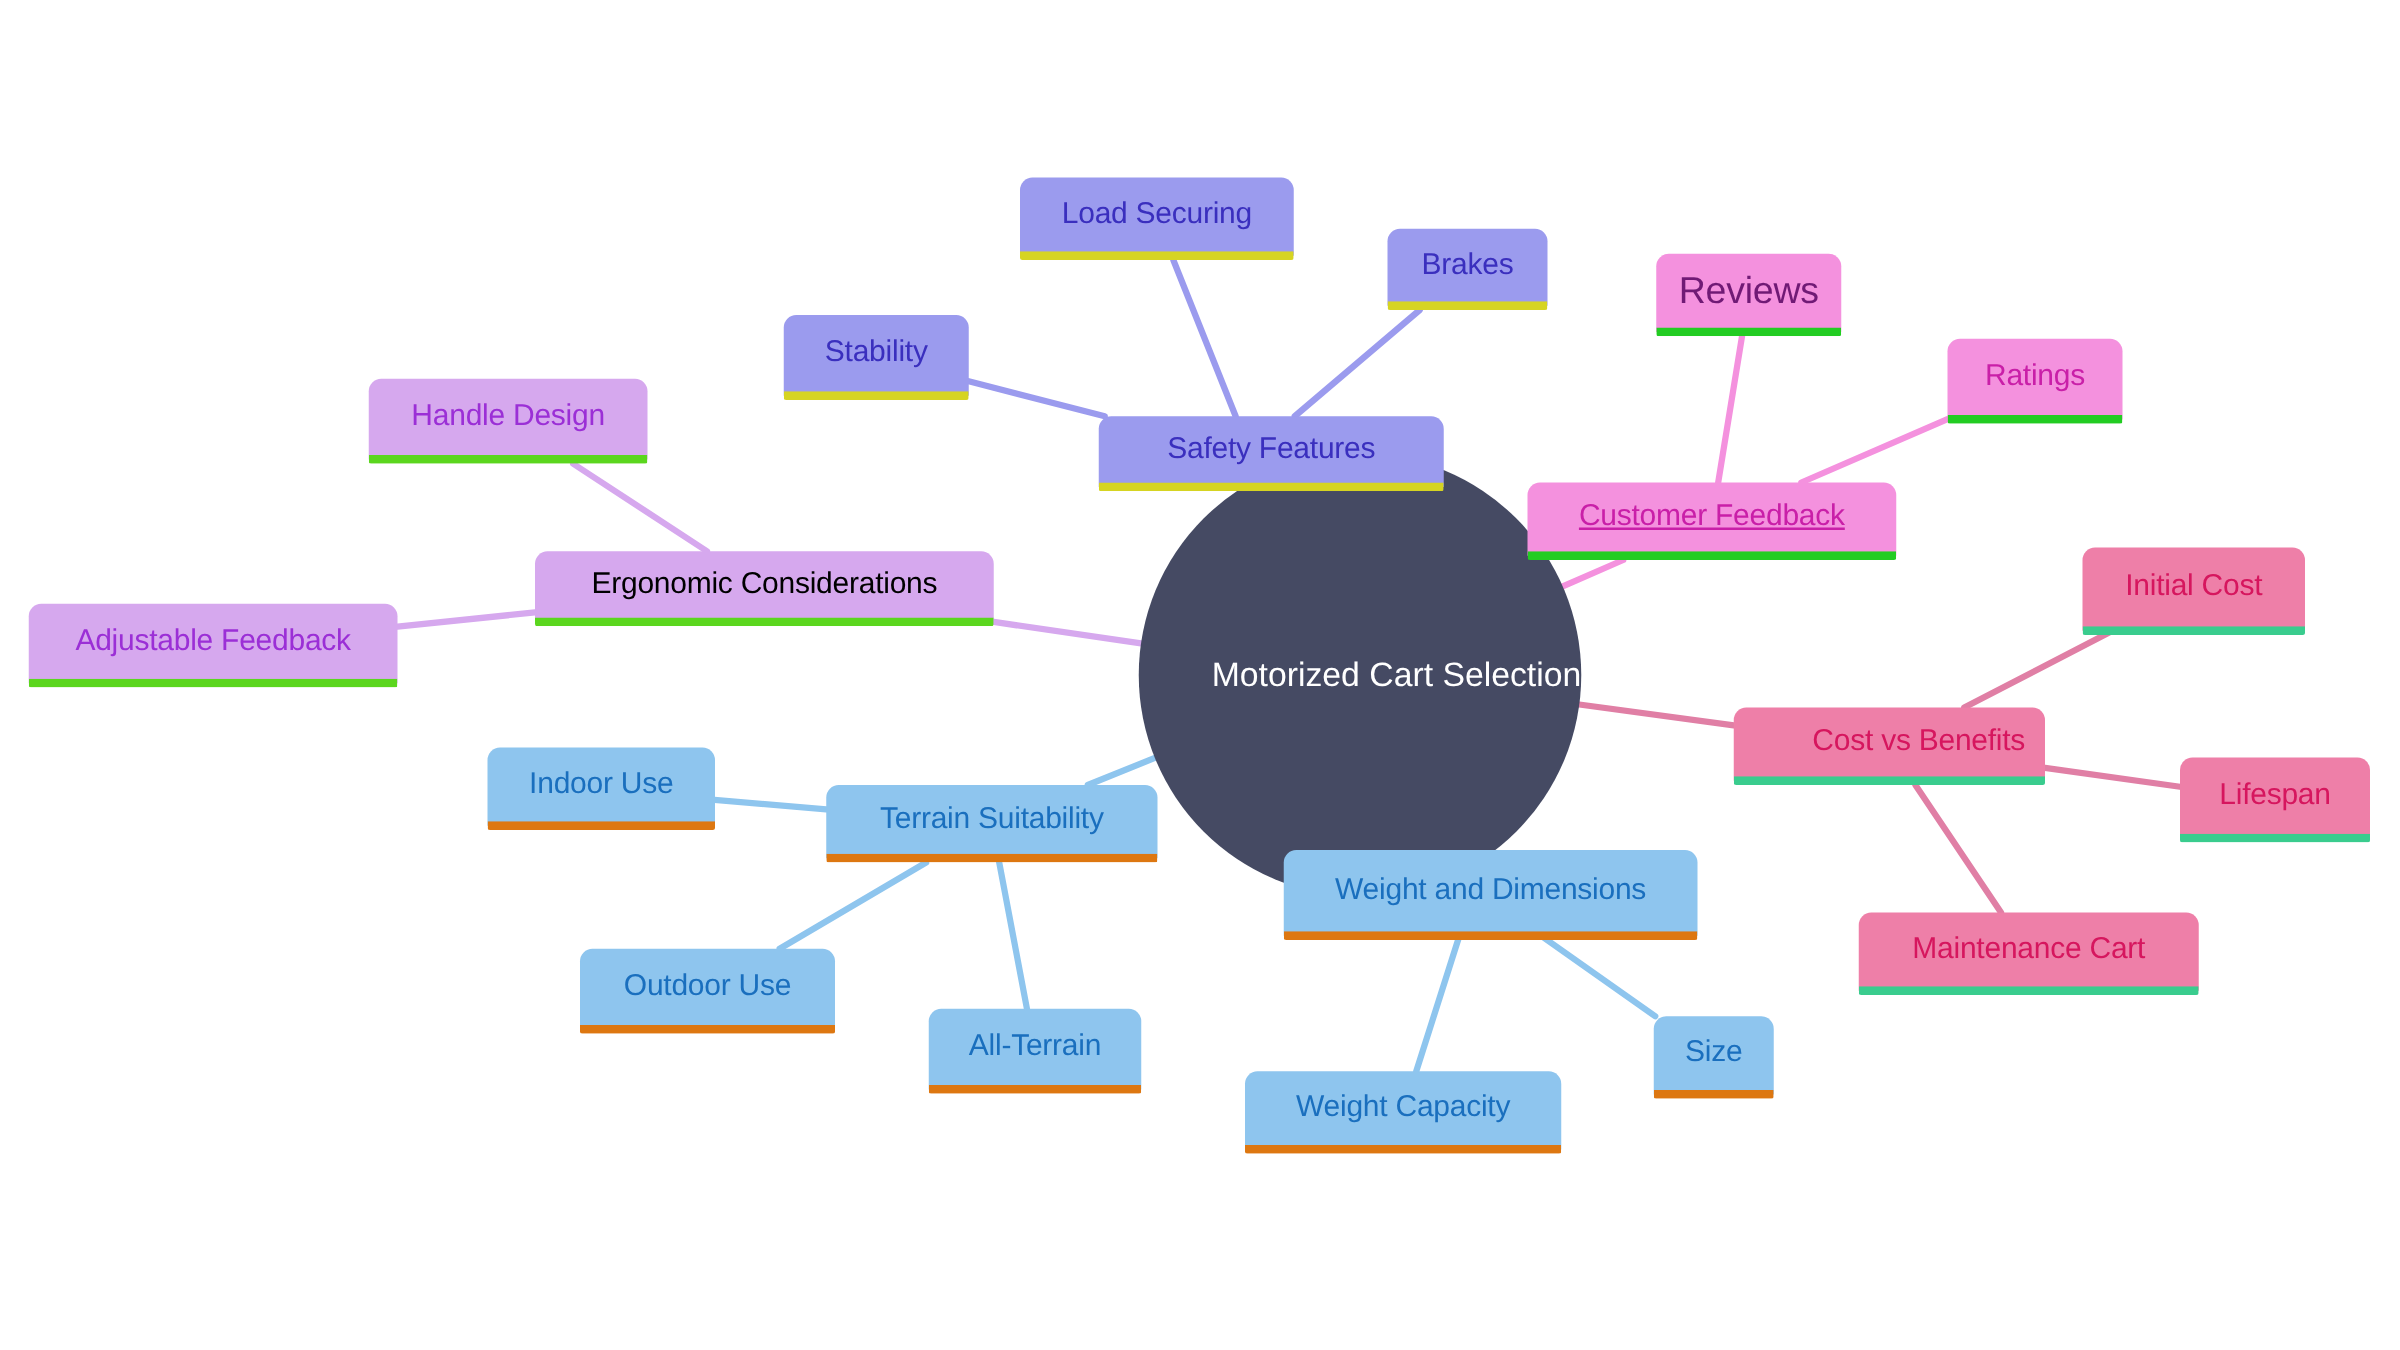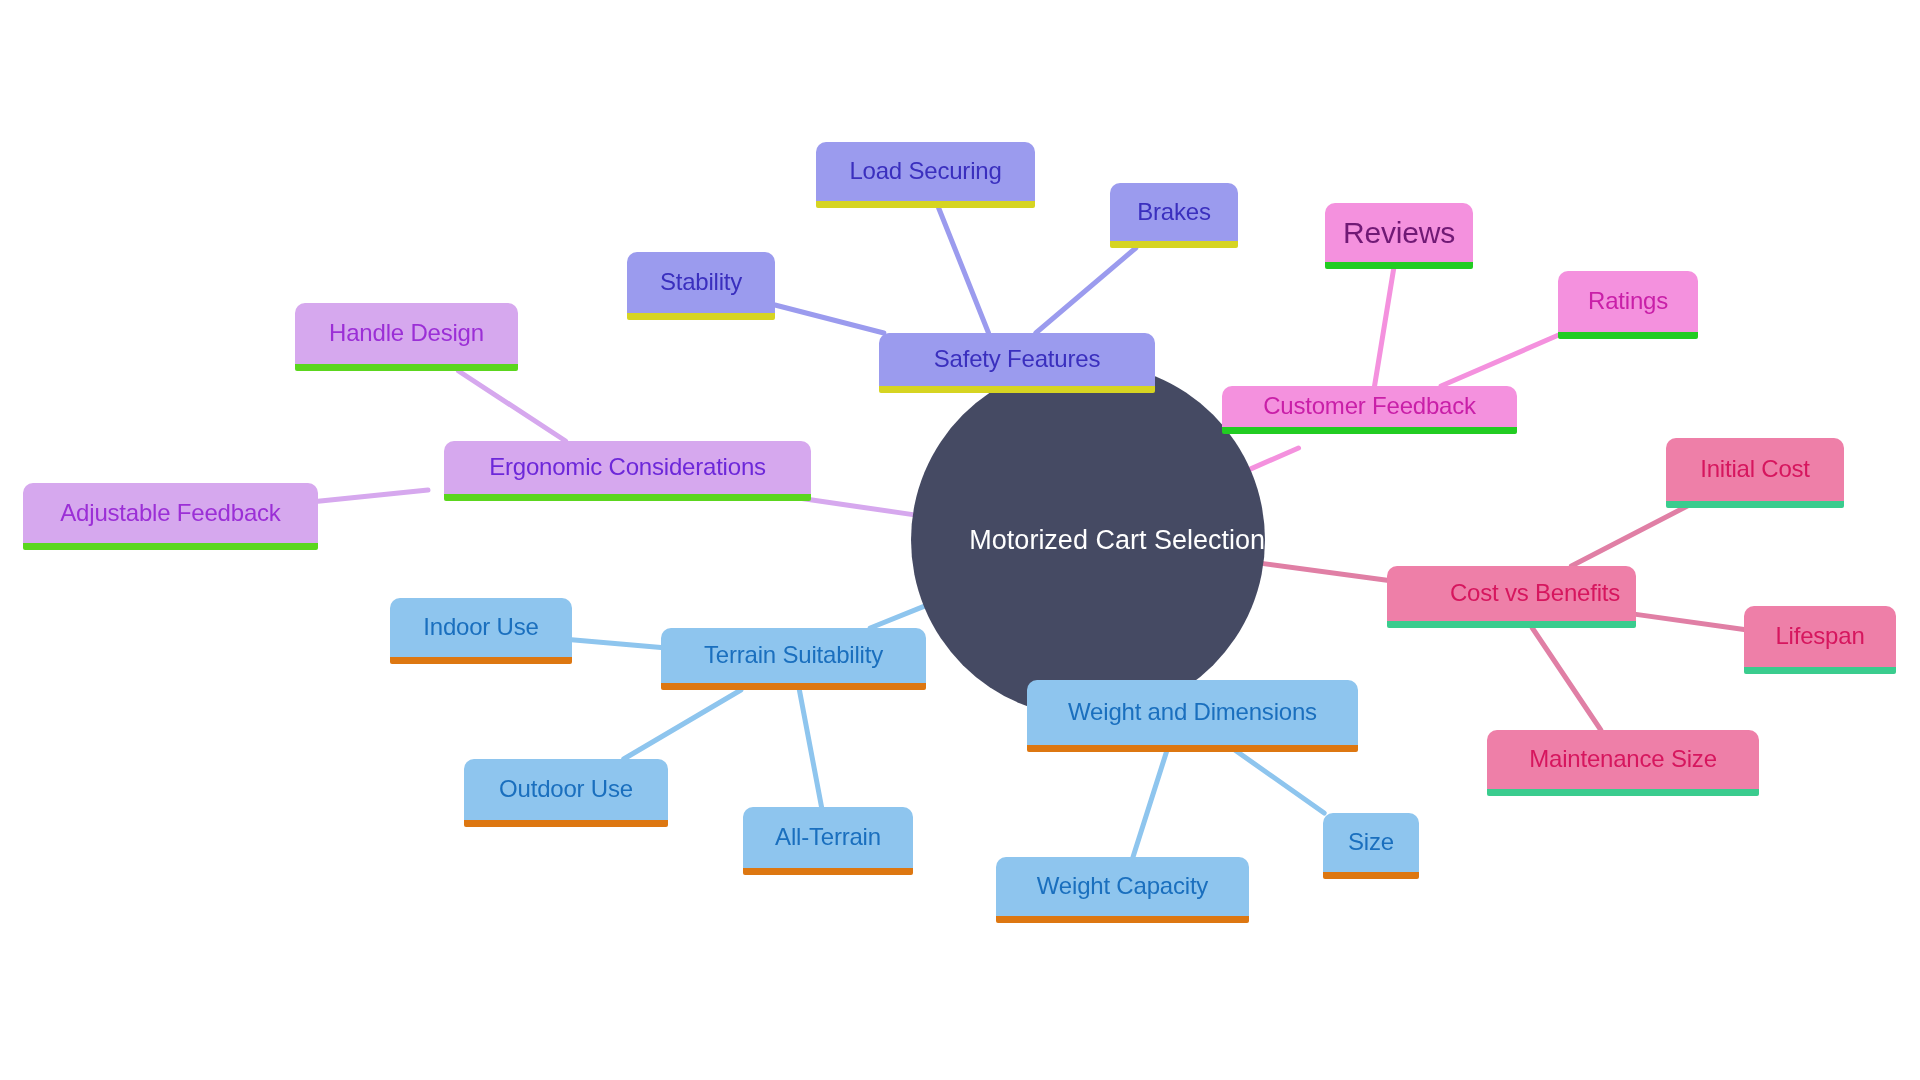--- a/index.html
+++ b/index.html
@@ -89,21 +89,21 @@
       </div>
       <div class="node" style="left: 816px; top: 142px; width: 219px; height: 66px; background: rgb(155, 155, 238); color: rgb(58, 47, 190); font-size: 24px; border-bottom: 7px solid rgb(214, 212, 34);">
         <span class="label">Load Securing</span>
       </div>
       <div class="node" style="left: 1110px; top: 183px; width: 128px; height: 65px; background: rgb(155, 155, 238); color: rgb(58, 47, 190); font-size: 24px; border-bottom: 7px solid rgb(214, 212, 34);">
         <span class="label">Brakes</span>
       </div>
       <div class="node" style="left: 627px; top: 252px; width: 148px; height: 68px; background: rgb(155, 155, 238); color: rgb(58, 47, 190); font-size: 24px; border-bottom: 7px solid rgb(214, 212, 34);">
         <span class="label">Stability</span>
       </div>
-      <div class="node" style="left: 444px; top: 441px; width: 367px; height: 60px; background: rgb(214, 168, 238); color: #6d28d9; font-size: 24px; border-bottom: 7px solid rgb(91, 214, 30);">
+      <div class="node" style="left: 428px; top: 441px; width: 367px; height: 60px; background: rgb(214, 168, 238); color: #000000; font-size: 24px; border-bottom: 7px solid rgb(91, 214, 30);">
         <span class="label">Ergonomic Considerations</span>
       </div>
       <div class="node" style="left: 295px; top: 303px; width: 223px; height: 68px; background: rgb(214, 168, 238); color: rgb(155, 47, 214); font-size: 24px; border-bottom: 7px solid rgb(91, 214, 30);">
         <span class="label">Handle Design</span>
       </div>
       <div class="node" style="left: 23px; top: 483px; width: 295px; height: 67px; background: rgb(214, 168, 238); color: rgb(155, 47, 214); font-size: 24px; border-bottom: 7px solid rgb(91, 214, 30);">
         <span class="label">Adjustable Feedback</span>
       </div>
       <div class="node" style="left: 661px; top: 628px; width: 265px; height: 62px; background: rgb(142, 197, 238); color: rgb(26, 111, 190); font-size: 24px; border-bottom: 7px solid rgb(221, 119, 17);">
         <span class="label">Terrain Suitability</span>
@@ -119,35 +119,35 @@
       </div>
       <div class="node" style="left: 1014px; top: 680px; width: 331px; height: 72px; background: rgb(142, 197, 238); color: rgb(26, 111, 190); font-size: 24px; border-bottom: 7px solid rgb(221, 119, 17); margin-left: 13px;">
         <span class="label">Weight and Dimensions</span>
       </div>
       <div class="node" style="left: 996px; top: 857px; width: 253px; height: 66px; background: rgb(142, 197, 238); color: rgb(26, 111, 190); font-size: 24px; border-bottom: 7px solid rgb(221, 119, 17);">
         <span class="label">Weight Capacity</span>
       </div>
       <div class="node" style="left: 1323px; top: 813px; width: 96px; height: 66px; background: rgb(142, 197, 238); color: rgb(26, 111, 190); font-size: 24px; border-bottom: 7px solid rgb(221, 119, 17);">
         <span class="label">Size</span>
       </div>
-      <div class="node" style="left: 1222px; top: 386px; width: 295px; height: 48px; background: rgb(244, 145, 222); color: rgb(201, 31, 168); font-size: 24px; border-bottom: 7px solid rgb(34, 204, 34);">
+      <div class="node" style="left: 1222px; top: 386px; width: 295px; height: 62px; background: rgb(244, 145, 222); color: rgb(201, 31, 168); font-size: 24px; border-bottom: 7px solid rgb(34, 204, 34); text-decoration: underline;">
         <span class="label">Customer Feedback</span>
       </div>
       <div class="node" style="left: 1325px; top: 203px; width: 148px; height: 66px; background: rgb(244, 145, 222); color: #701a75; font-size: 30px; border-bottom: 7px solid rgb(34, 204, 34);">
         <span class="label">Reviews</span>
       </div>
       <div class="node" style="left: 1558px; top: 271px; width: 140px; height: 68px; background: rgb(244, 145, 222); color: rgb(201, 31, 168); font-size: 24px; border-bottom: 7px solid rgb(34, 204, 34);">
         <span class="label">Ratings</span>
       </div>
       <div class="node" style="left: 1387px; top: 566px; width: 249px; height: 62px; background: rgb(238, 127, 168); color: rgb(214, 22, 94); font-size: 24px; border-bottom: 7px solid rgb(58, 204, 142); padding-left: 47px;">
         <span class="label">Cost vs Benefits</span>
       </div>
       <div class="node" style="left: 1666px; top: 438px; width: 178px; height: 70px; background: rgb(238, 127, 168); color: rgb(214, 22, 94); font-size: 24px; border-bottom: 7px solid rgb(58, 204, 142);">
         <span class="label">Initial Cost</span>
       </div>
       <div class="node" style="left: 1744px; top: 606px; width: 152px; height: 68px; background: rgb(238, 127, 168); color: rgb(214, 22, 94); font-size: 24px; border-bottom: 7px solid rgb(58, 204, 142);">
         <span class="label">Lifespan</span>
       </div>
       <div class="node" style="left: 1487px; top: 730px; width: 272px; height: 66px; background: rgb(238, 127, 168); color: rgb(214, 22, 94); font-size: 24px; border-bottom: 7px solid rgb(58, 204, 142);">
-        <span class="label">Maintenance Size</span>
+        <span class="label">Maintenance Cart</span>
       </div>
     </div>
 </div>
 
 </body></html>

